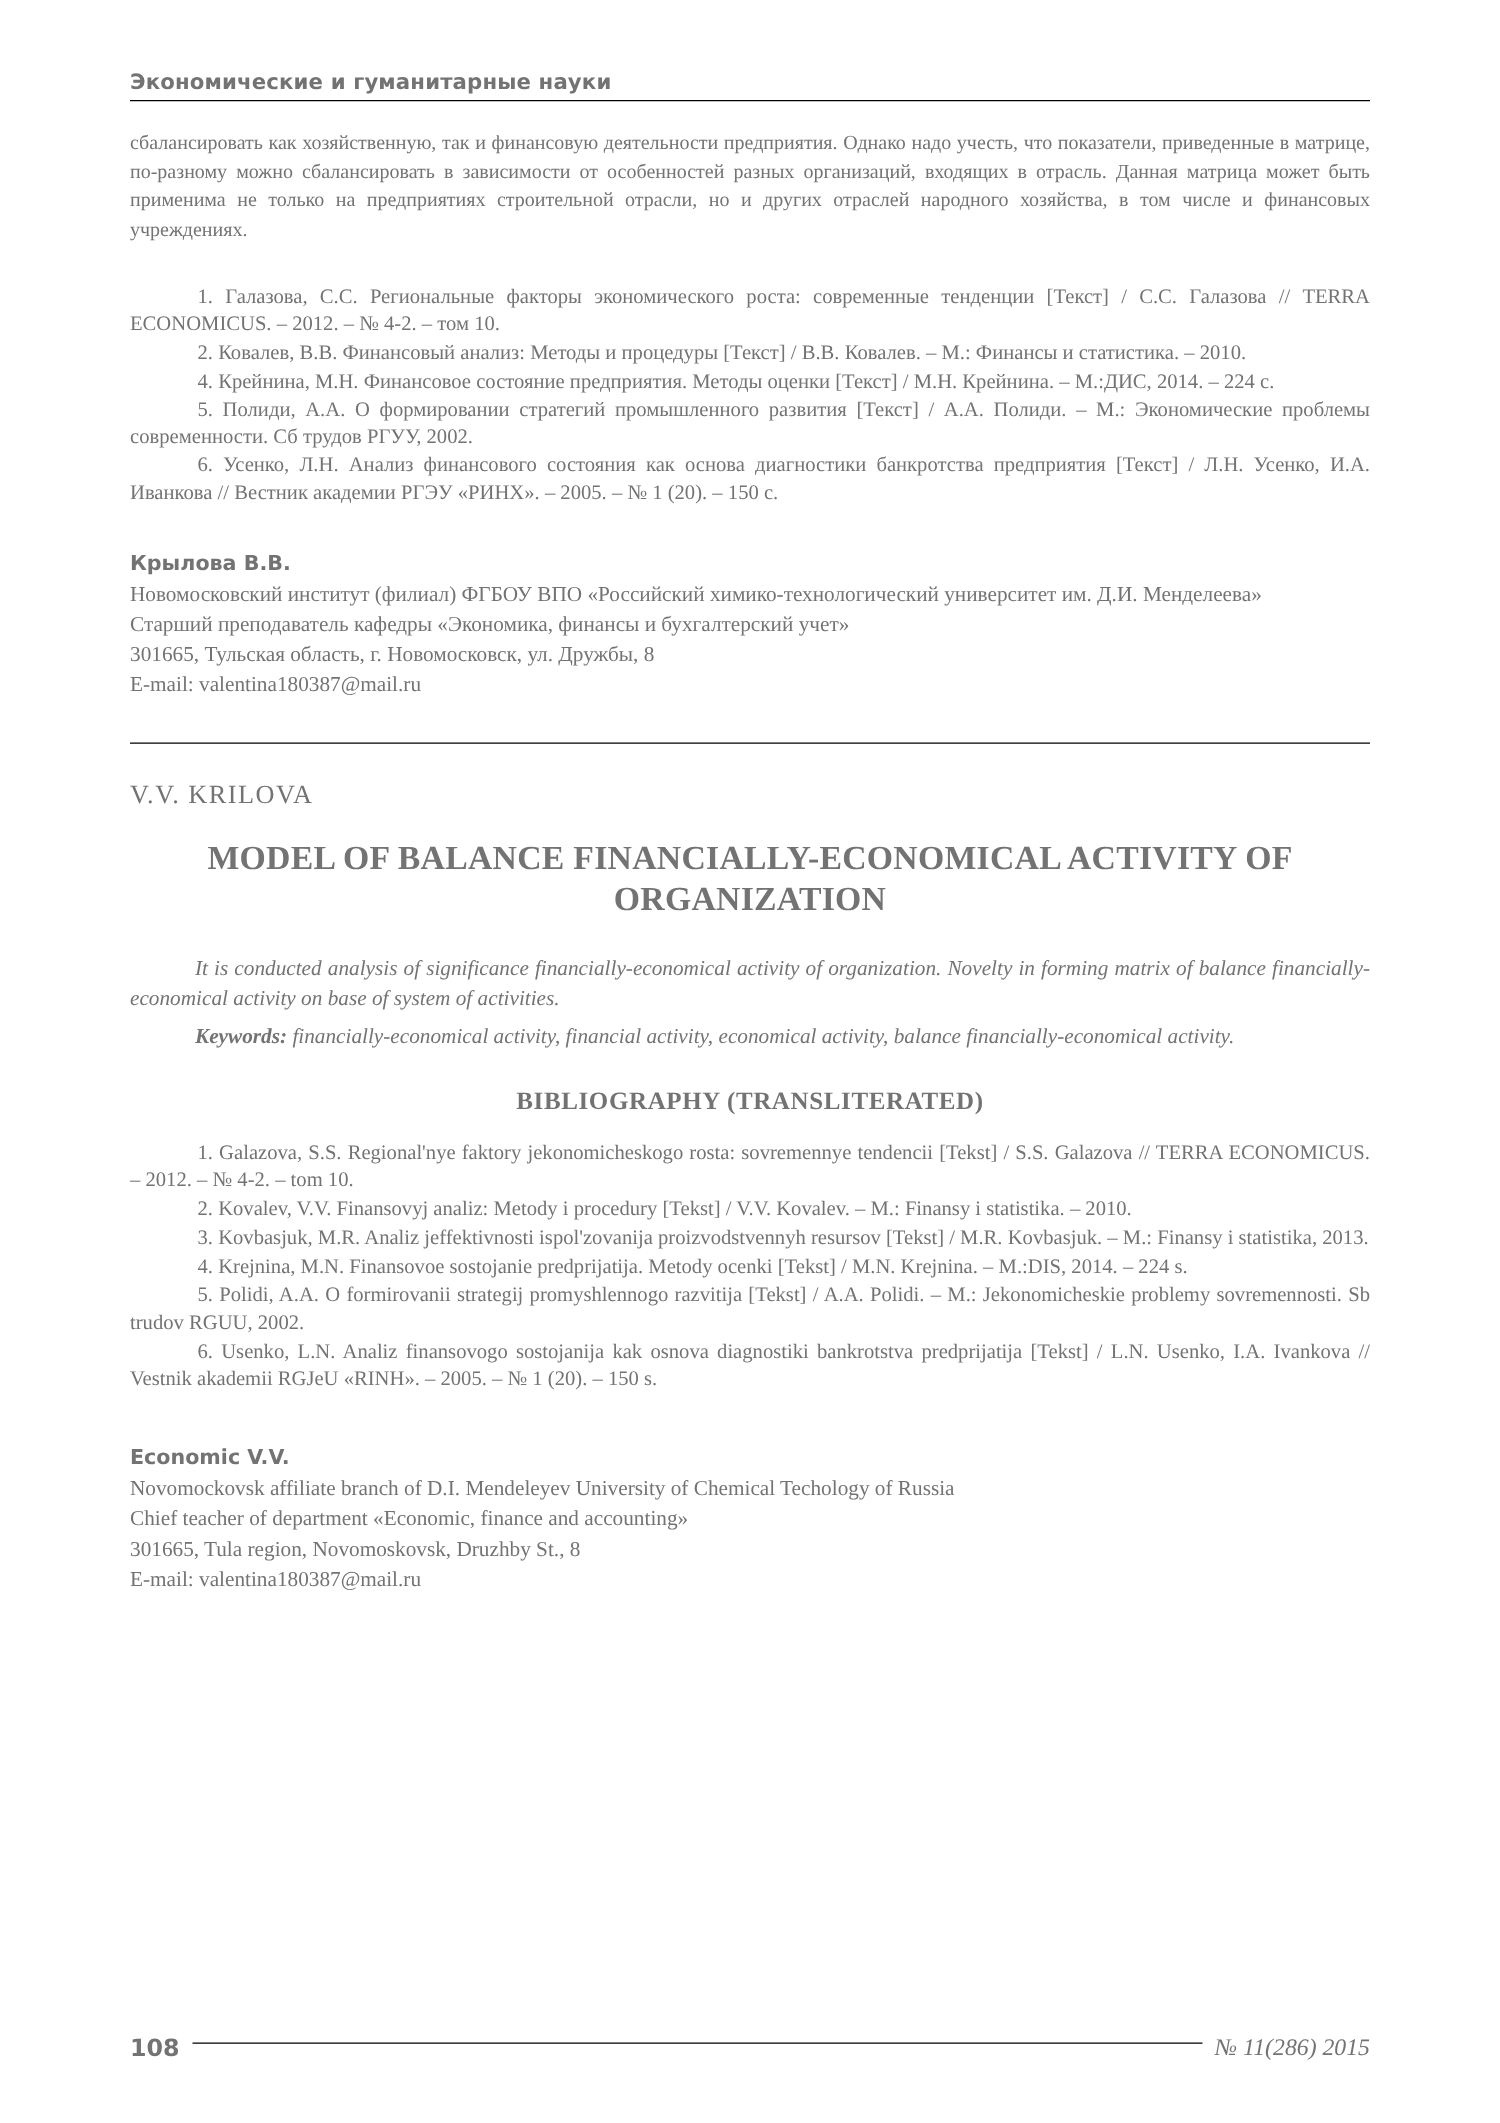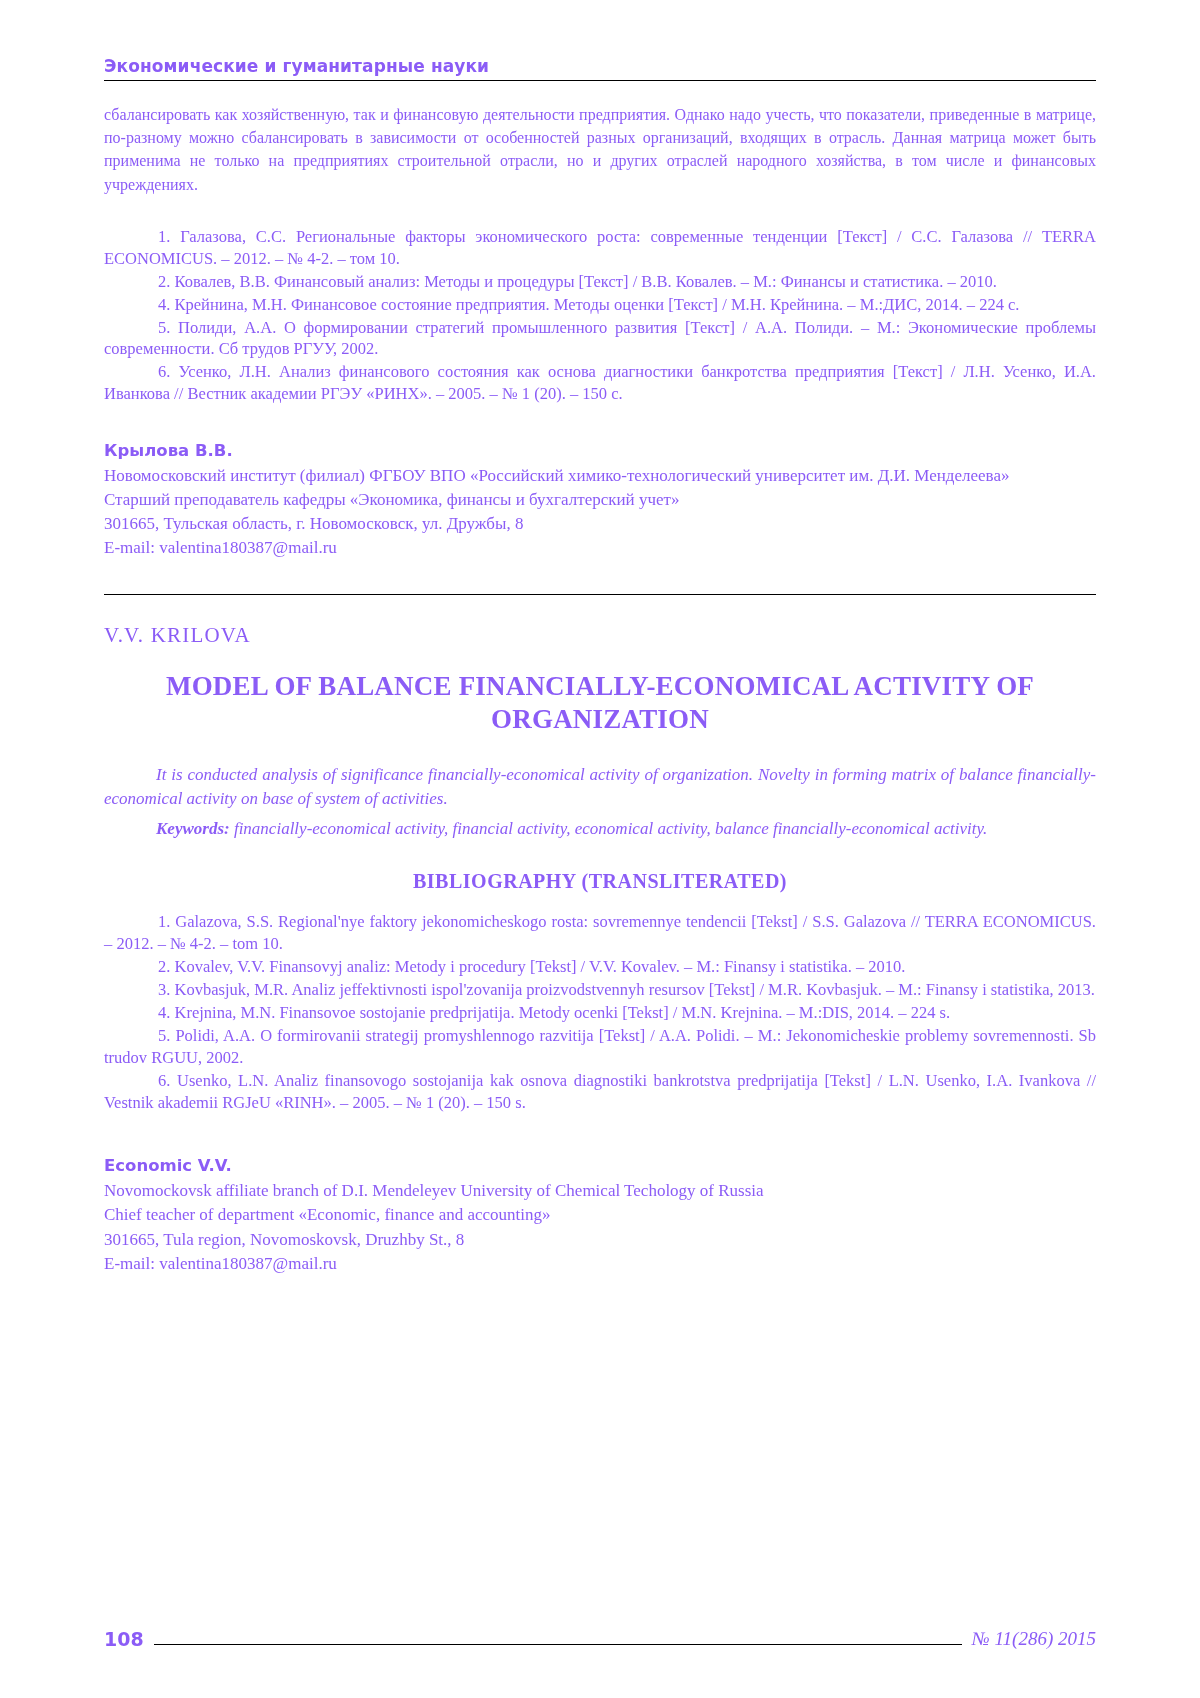--- a/index.html
+++ b/index.html
@@ -8,21 +8,21 @@
     background: #ffffff;
   }
   .page {
     width: 1200px;
     height: 1698px;
     position: relative;
     background: #ffffff;
     box-sizing: border-box;
     padding: 56px 104px 0 104px;
     font-family: "Liberation Serif", serif;
-    color: #8b5cf6;
+    color: #737373;
   }
   .header {
     font-family: "DejaVu Sans", sans-serif;
     font-weight: bold;
     font-size: 17px;
     letter-spacing: 0.1px;
     padding-bottom: 4px;
   }
   .header-rule {
     border-bottom: 1.6px solid #000;
@@ -107,21 +107,21 @@
     font-size: 20px;
     letter-spacing: 0.5px;
     margin: 30px 0 18px 0;
   }
   .footer {
     position: absolute;
     left: 104px;
     right: 104px;
     bottom: 48px;
     display: flex;
-    align-items: flex-end;
+    align-items: center;
     font-size: 19px;
   }
   .page-num {
     font-weight: bold;
     font-family: "DejaVu Sans", sans-serif;
     font-size: 19px;
   }
   .footer-rule {
     flex: 1;
     border-bottom: 1.6px solid #000;

